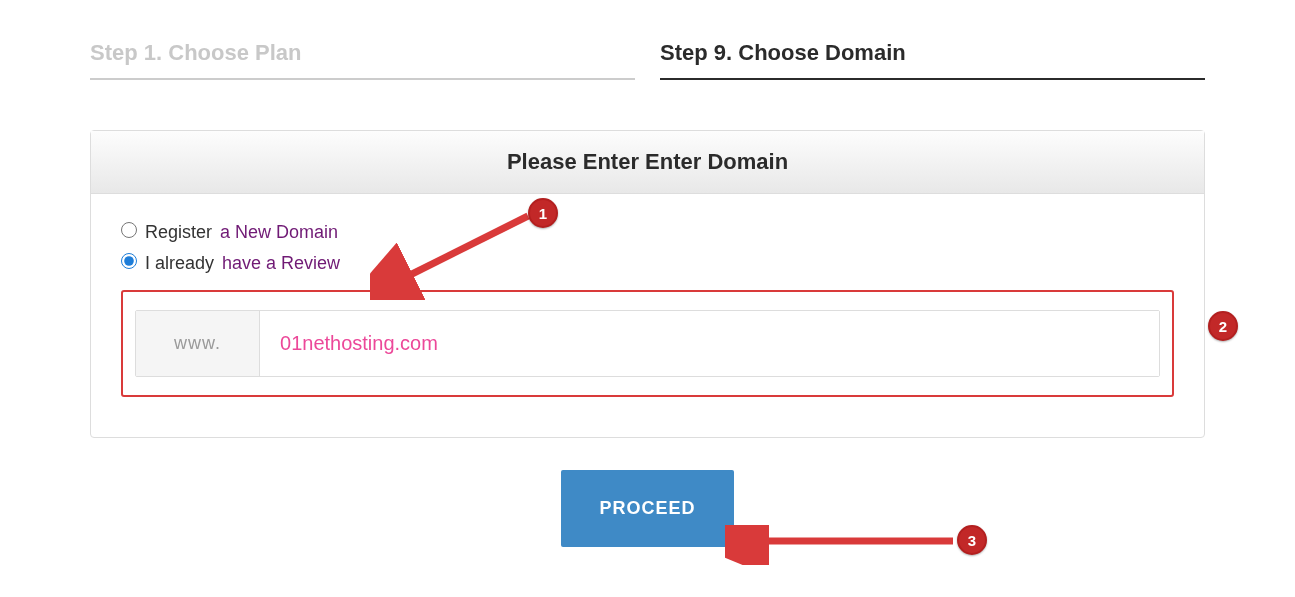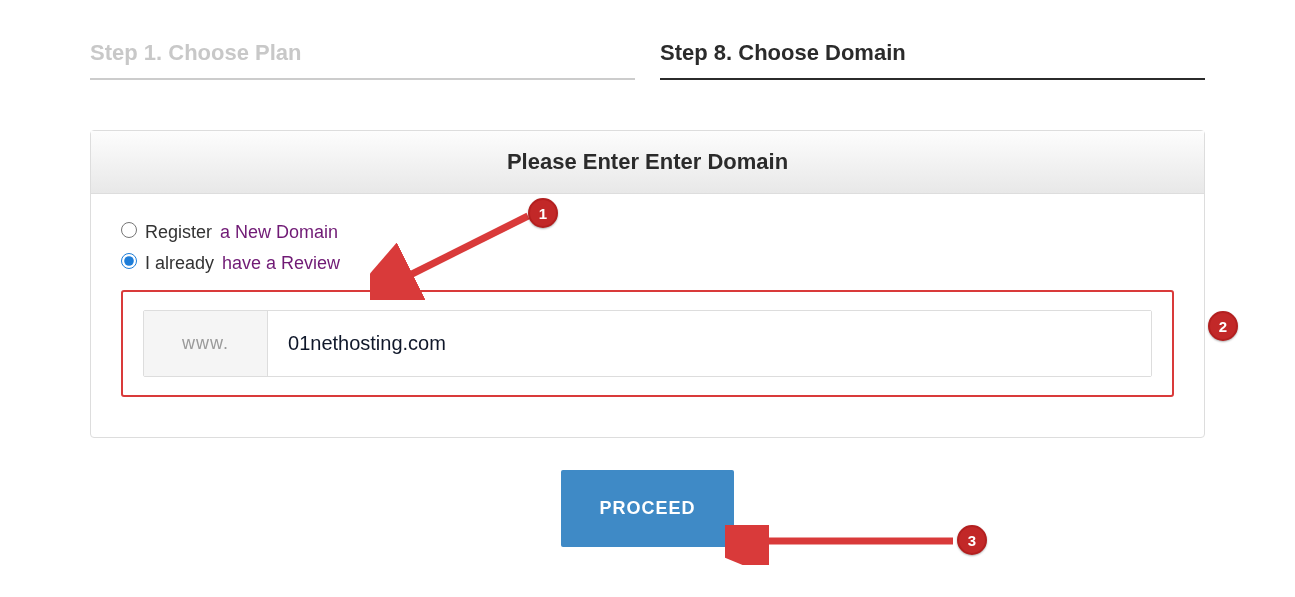--- a/index.html
+++ b/index.html
@@ -59,21 +59,21 @@
       color: #333;
     }
     .radio-row input[type=radio]{
       width: 16px; height: 16px;
       accent-color: #1e7dd8;
     }
     .radio-row .link-text { color: #701a75; }
     .highlight-box {
       border: 2px solid #d93a3a;
       border-radius: 3px;
-      padding: 18px 20px;
+      padding: 18px 12px;
       margin-top: 16px;
     }
     .input-group {
       display: flex;
       border: 1px solid #ddd;
       border-radius: 2px;
     }
     .input-prefix {
       background: #f5f5f5;
       color: #9a9a9a;
@@ -81,21 +81,21 @@
       font-size: 18px;
       border-right: 1px solid #ddd;
       letter-spacing: 1px;
     }
     .domain-input {
       flex: 1;
       border: none;
       outline: none;
       font-size: 20px;
       padding: 0 20px;
-      color: #0f172a;
+      color: #ec4899;
     }
     .proceed-wrap {
       text-align: center;
       margin-top: 32px;
     }
     .proceed-btn {
       background: #3f8ac6;
       color: #fff;
       font-size: 18px;
       font-weight: 700;
@@ -121,21 +121,21 @@
       z-index: 10;
     }
     .arrow-svg { position: absolute; z-index: 5; }
   </style>
 </head>
 <body>
 
 <div class="container">
   <div class="steps-nav">
     <div class="step-tab">Step 1. Choose Plan</div>
-    <div class="step-tab active">Step 8. Choose Domain</div>
+    <div class="step-tab active">Step 9. Choose Domain</div>
   </div>
 
   <div class="panel">
     <div class="panel-header">Please Enter Enter Domain</div>
     <div class="panel-body">
 
       <label class="radio-row">
         <input type="radio" name="domopt" style="">
         <span>Register</span>
         <span class="link-text">a New Domain</span>

